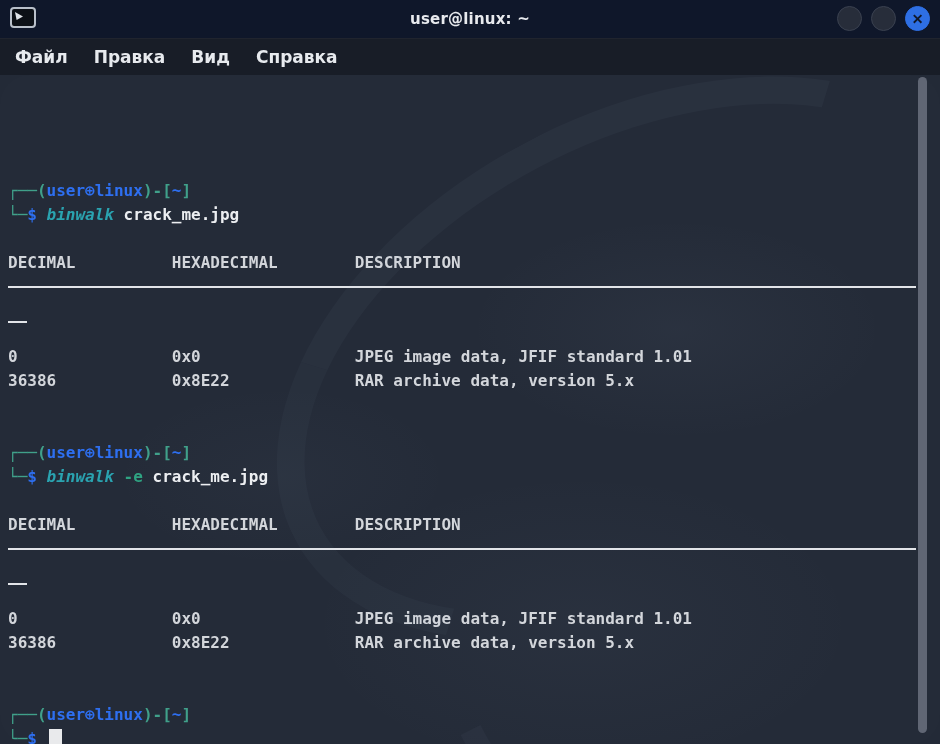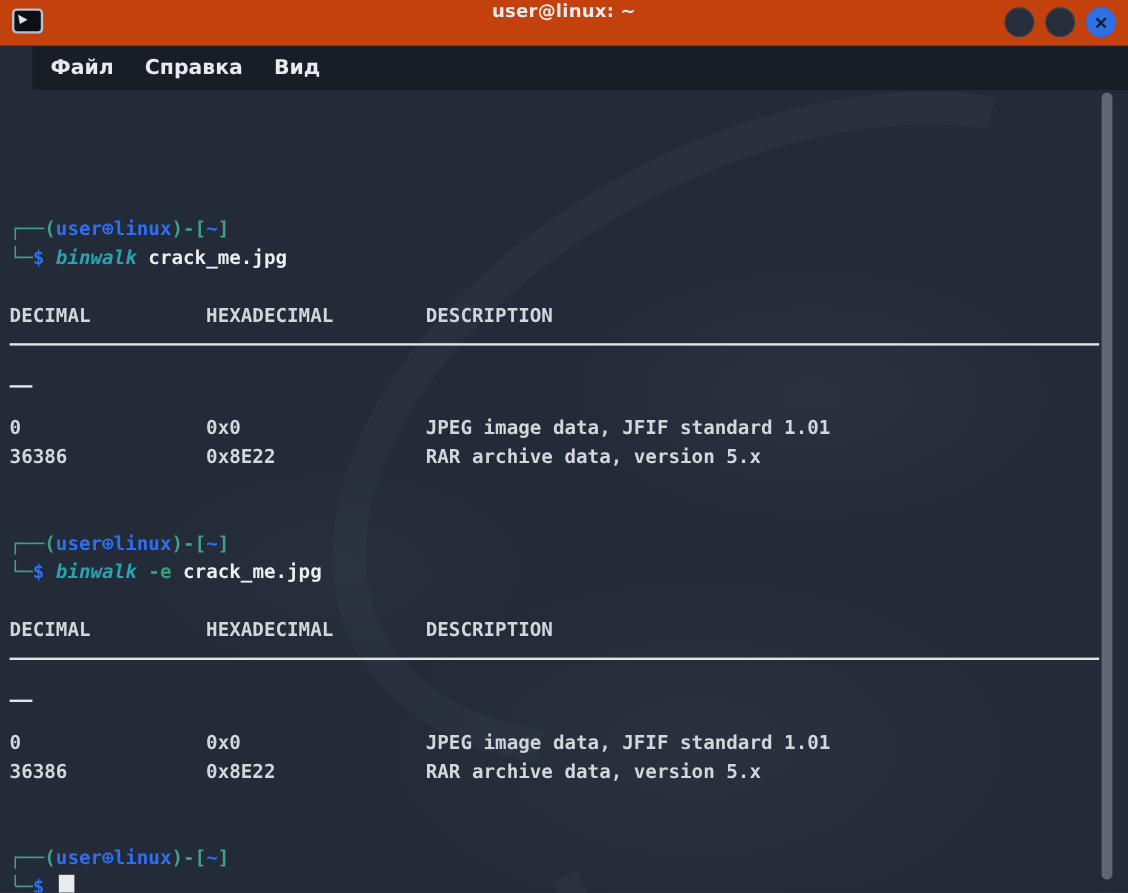--- a/index.html
+++ b/index.html
@@ -4,35 +4,35 @@
 <style>
   html,body{margin:0;padding:0;}
   body{
     width:940px;height:744px;overflow:hidden;
     background:#232a37;
     font-family:"DejaVu Sans", sans-serif;
   }
   .window{width:940px;height:744px;display:flex;flex-direction:column;position:relative;background:#232a37;}
 
   
-  .titlebar{height:38px;background:#c2410c;display:flex;position:relative;flex:none;}
+  .titlebar{height:38px;background:#0f172a;display:flex;align-items:center;position:relative;flex:none;}
   .term-icon{position:absolute;left:10px;top:7px;width:26px;height:21px;
     border:2px solid #b9c0ca;border-radius:4px;background:#0c1016;box-sizing:border-box;}
   .term-icon::before{content:"";position:absolute;left:3px;top:3px;width:8px;height:8px;
     background:#dfe3e8;clip-path:polygon(0 0,100% 55%,20% 100%);}
   .title{flex:1;text-align:center;color:#e8eaee;font-weight:bold;font-size:15px;letter-spacing:.2px;}
   .controls{position:absolute;right:10px;top:6px;display:flex;gap:9px;}
   .ctrl{width:25px;height:25px;border-radius:50%;background:#272d3a;border:1px solid #3a4150;
     box-sizing:border-box;cursor:pointer;padding:0;}
   .ctrl.close{background:#2e6fe4;border-color:#2e6fe4;color:#111828;font-weight:bold;font-size:14px;
     display:flex;align-items:center;justify-content:center;line-height:1;}
 
   
   .menubar{height:36px;background:#181d27;display:flex;align-items:center;padding-left:2px;flex:none;
-    border-top:1px solid rgba(255,255,255,0.035);margin-left:27px;}
+    border-top:1px solid rgba(255,255,255,0.035);}
   .menu-item{color:#e7eaee;font-weight:bold;font-size:17px;padding:3px 13px;cursor:pointer;}
 
   
   .terminal{flex:1;position:relative;padding:8px 8px 0;overflow:hidden;
     font-family:"DejaVu Sans Mono", monospace;font-size:16px;font-weight:bold;
     line-height:24px;white-space:pre;color:#d3d6db;
     background:
       radial-gradient(ellipse 320px 170px at 72% 38%, rgba(160,176,202,0.05), transparent 65%),
       radial-gradient(ellipse 420px 230px at 62% 82%, rgba(160,176,202,0.045), transparent 65%),
       radial-gradient(ellipse 260px 140px at 30% 60%, rgba(160,176,202,0.03), transparent 65%),
@@ -74,22 +74,23 @@
       <button class="ctrl"></button>
       <button class="ctrl"></button>
       <button class="ctrl close">
           <span>✕</span>
         </button>
     </div>
   </div>
 
   <div class="menubar">
     <span class="menu-item">Файл</span>
+    <span class="menu-item">Правка</span>
+    <span class="menu-item">Вид</span>
     <span class="menu-item">Справка</span>
-    <span class="menu-item">Вид</span>
   </div>
 
   <div class="terminal">
     <div class="swirl" id="sw1"></div>
     <div class="swirl" id="sw2"></div>
     <div id="term-lines"><div class="tline"><span class="c-g">┌──(</span><span class="c-b">user</span><span class="c-b">⊕</span><span class="c-b">linux</span><span class="c-g">)-[</span><span class="c-b">~</span><span class="c-g">]</span></div><div class="tline"><span class="c-g">└─</span><span class="c-b">$ </span><span class="c-cmd">binwalk</span><span class="c-txt"> </span><span class="c-arg">crack_me.jpg</span></div><div class="tline"></div><div class="tline"><span class="c-txt">DECIMAL          HEXADECIMAL        DESCRIPTION</span></div><div class="tline"><div class="sep sep-full"></div></div><div class="tline"><div class="sep sep-wrap"></div></div><div class="tline"><span class="c-txt">0                0x0                JPEG image data, JFIF standard 1.01</span></div><div class="tline"><span class="c-txt">36386            0x8E22             RAR archive data, version 5.x</span></div><div class="tline"></div><div class="tline"></div><div class="tline"><span class="c-g">┌──(</span><span class="c-b">user</span><span class="c-b">⊕</span><span class="c-b">linux</span><span class="c-g">)-[</span><span class="c-b">~</span><span class="c-g">]</span></div><div class="tline"><span class="c-g">└─</span><span class="c-b">$ </span><span class="c-cmd">binwalk</span><span class="c-txt"> </span><span class="c-opt">-e</span><span class="c-txt"> </span><span class="c-arg">crack_me.jpg</span></div><div class="tline"></div><div class="tline"><span class="c-txt">DECIMAL          HEXADECIMAL        DESCRIPTION</span></div><div class="tline"><div class="sep sep-full"></div></div><div class="tline"><div class="sep sep-wrap"></div></div><div class="tline"><span class="c-txt">0                0x0                JPEG image data, JFIF standard 1.01</span></div><div class="tline"><span class="c-txt">36386            0x8E22             RAR archive data, version 5.x</span></div><div class="tline"></div><div class="tline"></div><div class="tline"><span class="c-g">┌──(</span><span class="c-b">user</span><span class="c-b">⊕</span><span class="c-b">linux</span><span class="c-g">)-[</span><span class="c-b">~</span><span class="c-g">]</span></div><div class="tline"><span class="c-g">└─</span><span class="c-b">$ </span><span class="c-cursor"></span></div></div>
   </div>
 
   <div class="scroll-track">
     <div class="scroll-thumb"></div>

